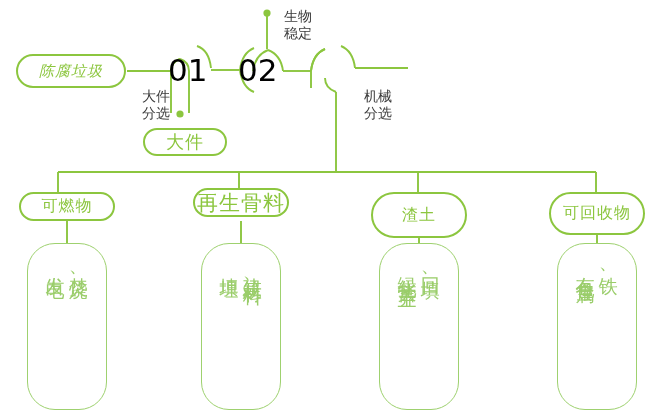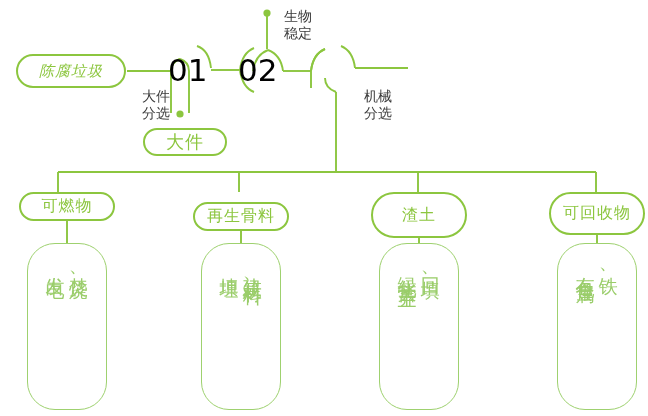--- a/index.html
+++ b/index.html
@@ -144,21 +144,21 @@
   <div class="slabel" style="left:352px;top:88px;width:46px;margin-left:12px;">机械
 分选</div>
 
   <div class="pill" style="left:143px;top:128px;width:84px;height:28px;font-size:18px;">
     <span>大件</span>
   </div>
 
   <div class="pill" style="left:19px;top:192px;width:96px;height:29px;font-size:16px;">
     <span>可燃物</span>
   </div>
-  <div class="pill" style="left:193px;top:202px;width:96px;height:29px;font-size:16px;">
+  <div class="pill" style="left:193px;top:188px;width:96px;height:29px;font-size:21px;">
     <span>再生骨料</span>
   </div>
   <div class="pill" style="left:371px;top:192px;width:96px;height:46px;font-size:16px;">
     <span>渣土</span>
   </div>
   <div class="pill" style="left:549px;top:192px;width:96px;height:43px;font-size:16px;">
     <span>可回收物</span>
   </div>
 
   <div class="obox" style="left:27px;top:243px;width:80px;height:167px;">

